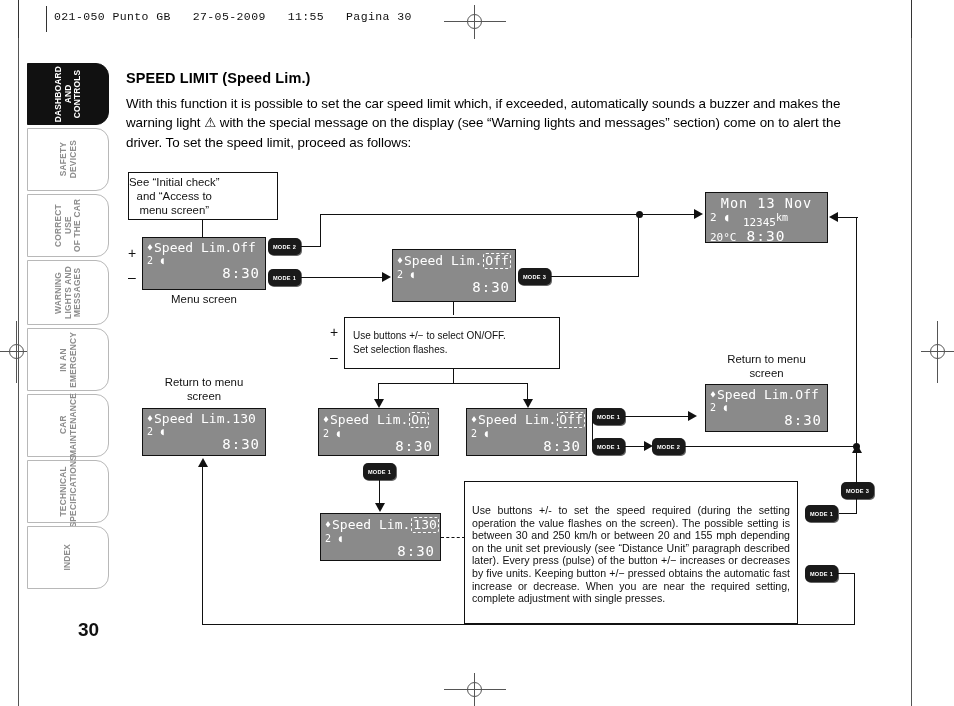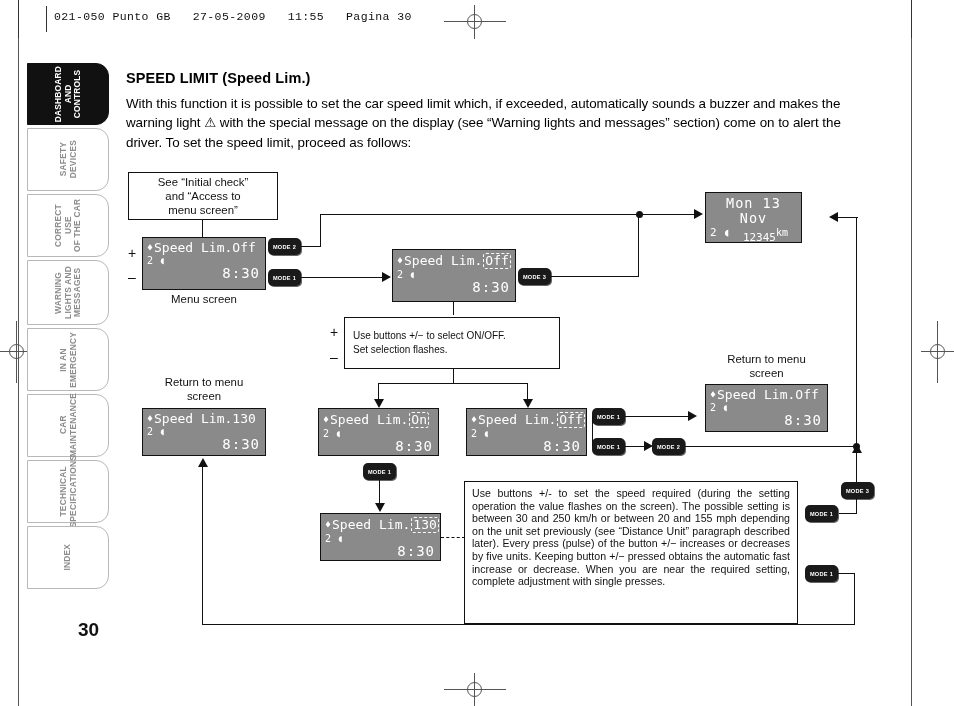--- a/index.html
+++ b/index.html
@@ -83,21 +83,21 @@
   .modebtn{position:absolute;background:#1a1a1a;border-radius:5px;
     width:33px;height:17px;display:flex;align-items:center;justify-content:center;
     color:#fff;font-size:5.6px;font-weight:bold;letter-spacing:.3px;
     box-shadow:1px 1px 0 #666;}
 
   
   .pm{position:absolute;font-size:14px;line-height:14px;color:#111;font-weight:500;}
 
   
   .note{position:absolute;border:1px solid #111;background:#fff;box-sizing:border-box;
-    padding:5px 7px;font-size:10.6px;line-height:12.6px;text-align:justify;color:#111;}
+    padding:22px 7px;font-size:10.6px;line-height:12.6px;text-align:justify;color:#111;}
 </style>
 </head>
 <body>
 
 <div class="frame-line" style="left:18px;top:0;width:1px;height:706px;"></div>
 <div class="frame-line" style="left:911px;top:0;width:1px;height:706px;"></div>
 <div class="frame-line" style="left:18px;top:0;width:1px;height:38px;background:#333;"></div>
 <div class="frame-line" style="left:911px;top:0;width:1px;height:38px;background:#333;"></div>
 
 <div class="regmark wide" style="left:458px;top:5px;">
@@ -159,21 +159,21 @@
     <span class="tlabel">INDEX</span>
   </div>
 </div>
 <div class="pagenum">30</div>
 
 <div class="h1">SPEED LIMIT (Speed Lim.)</div>
 <div class="para">With this function it is possible to set the car speed limit which, if exceeded, automatically sounds a buzzer and makes the warning light ⚠ with the special message on the display (see “Warning lights and messages” section) come on to alert the driver. To set the speed limit, proceed as follows:</div>
 
 <div class="dg">
 
-  <div class="box" style="left:128px;top:172px;width:150px;height:48px;display:flex;align-items:center;justify-content:center;">
+  <div class="box" style="left:128px;top:172px;width:150px;height:48px;display:flex;align-items:center;justify-content:flex-start;">
     <div class="btxt" style="white-space:pre-line;">See “Initial check”
 and “Access to
 menu screen”</div>
   </div>
   <div class="ln v" style="left:202px;top:220px;height:18px;"></div>
 
   <div class="lcd" style="left:142px;top:237px;width:124px;height:53px;">
     <div class="row1">
       <span class="updn">♦</span>
       <span>Speed Lim.</span>
@@ -204,21 +204,21 @@
         <span class="sel">Off</span>
     </div>
     <div class="row2"><span>2</span> <span>◖</span></div>
     <div class="row3">8:30</div>
   </div>
 
   <div class="modebtn" style="left:518px;top:268px;">MODE 3</div>
   <div class="ln h" style="left:551px;top:276px;width:87px;"></div>
   <div class="ln v" style="left:638px;top:214px;height:63px;"></div>
 
-  <div class="lcd lcd2" style="left:705px;top:192px;width:97px;height:51px;padding:3px 4px;">
+  <div class="lcd lcd2" style="left:705px;top:192px;width:123px;height:51px;padding:3px 4px;">
     <div class="l1">Mon 13 Nov</div>
     <div class="l2">
       <span><span>2</span> <span>◖</span></span>
       <span><span>12345</span><span class="sup">km</span></span>
     </div>
     <div class="l3">
       <span>20°C</span>
       <span class="big">8:30</span>
     </div>
   </div>

